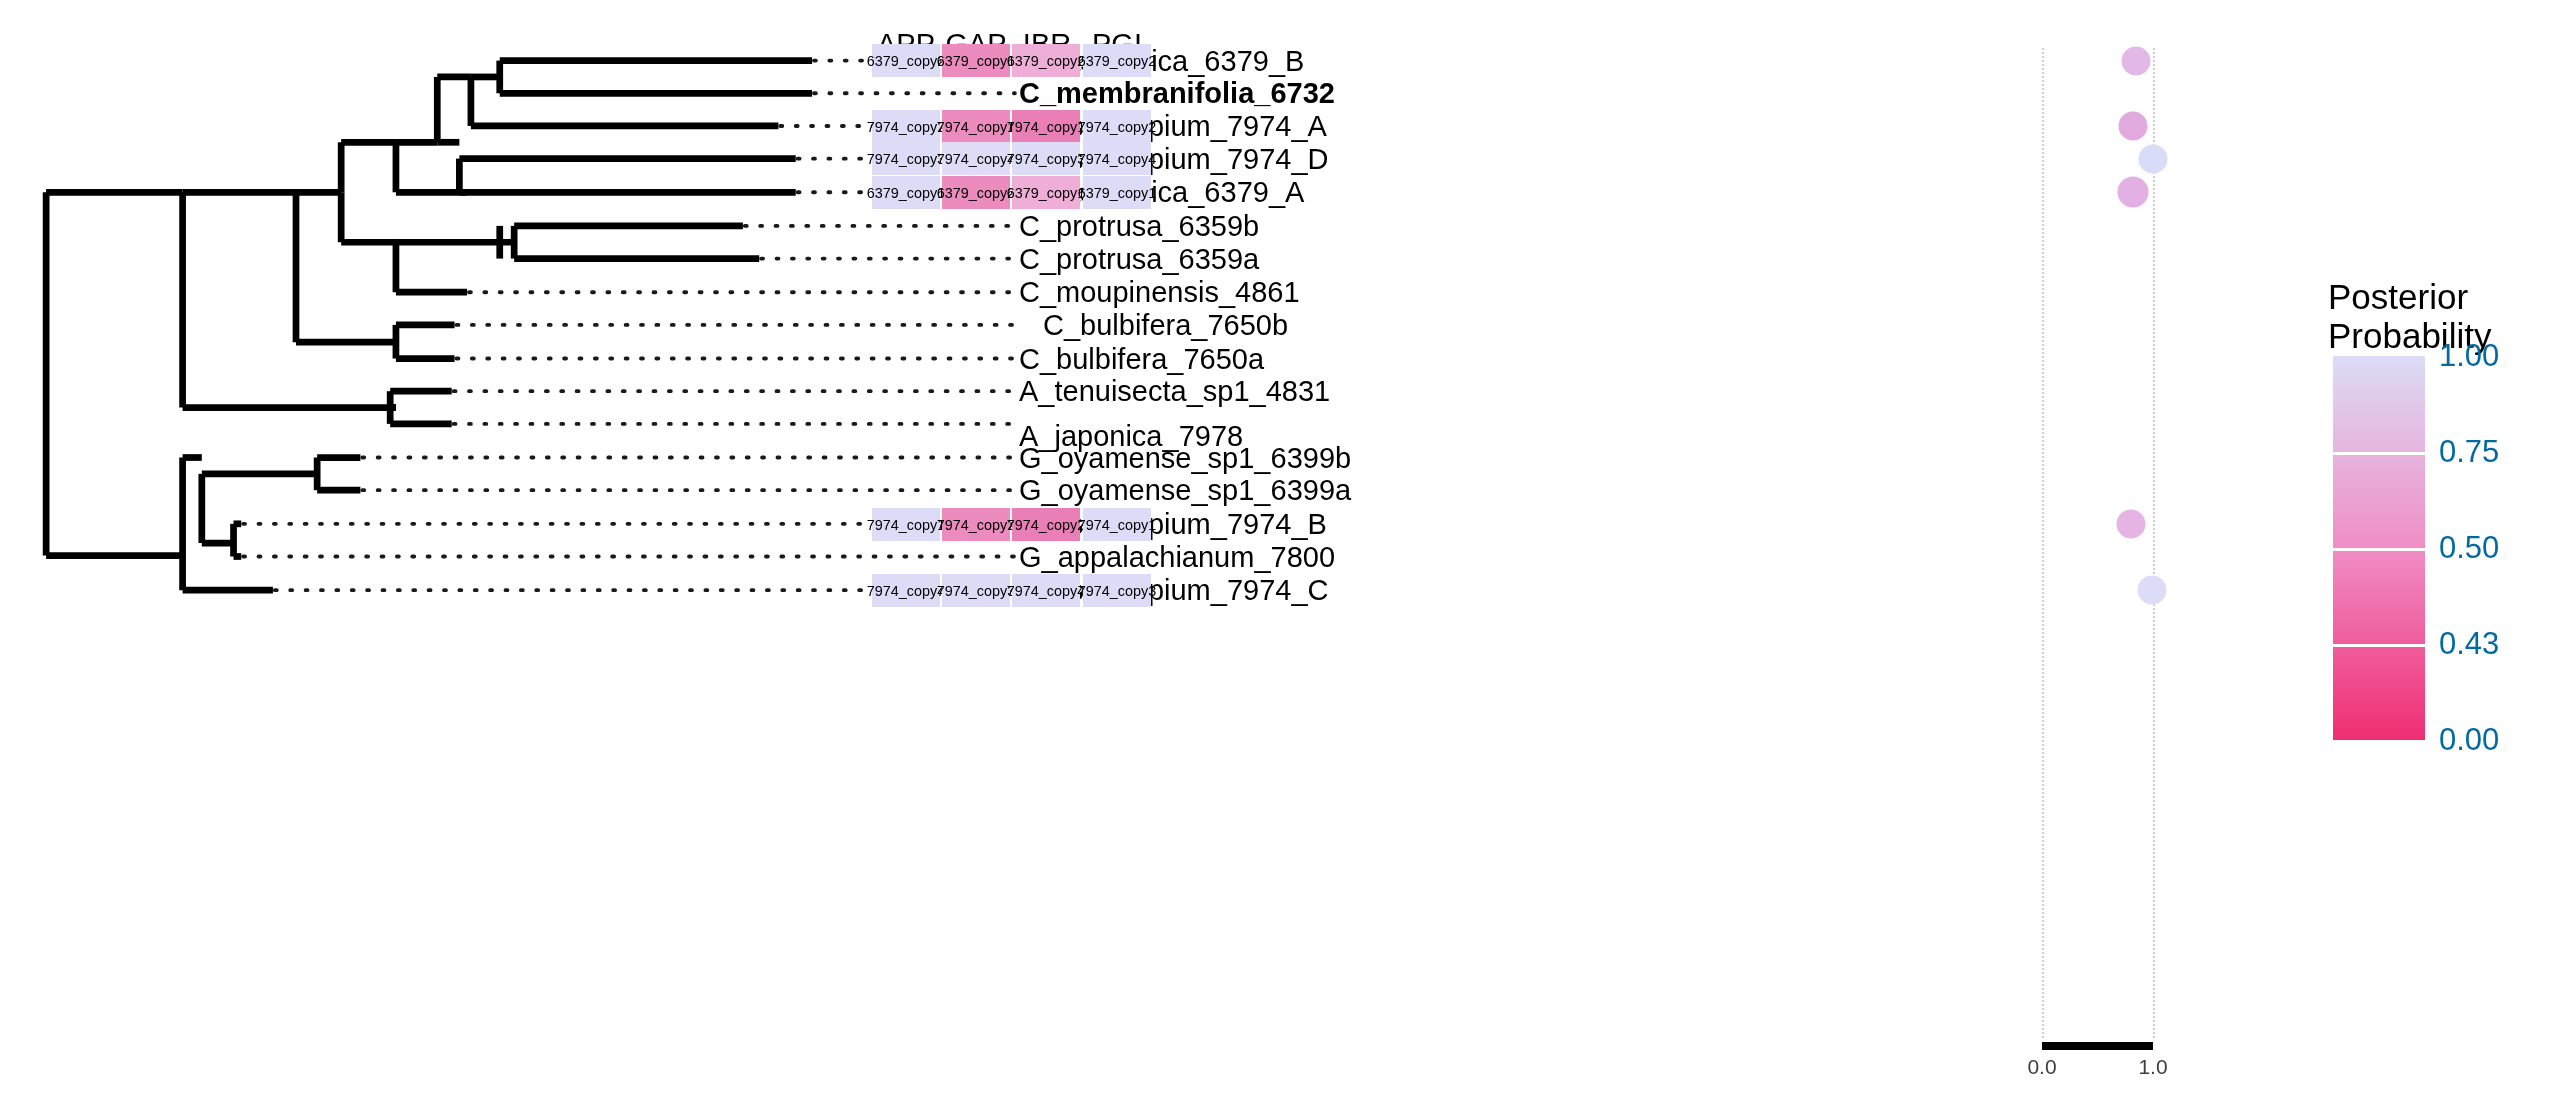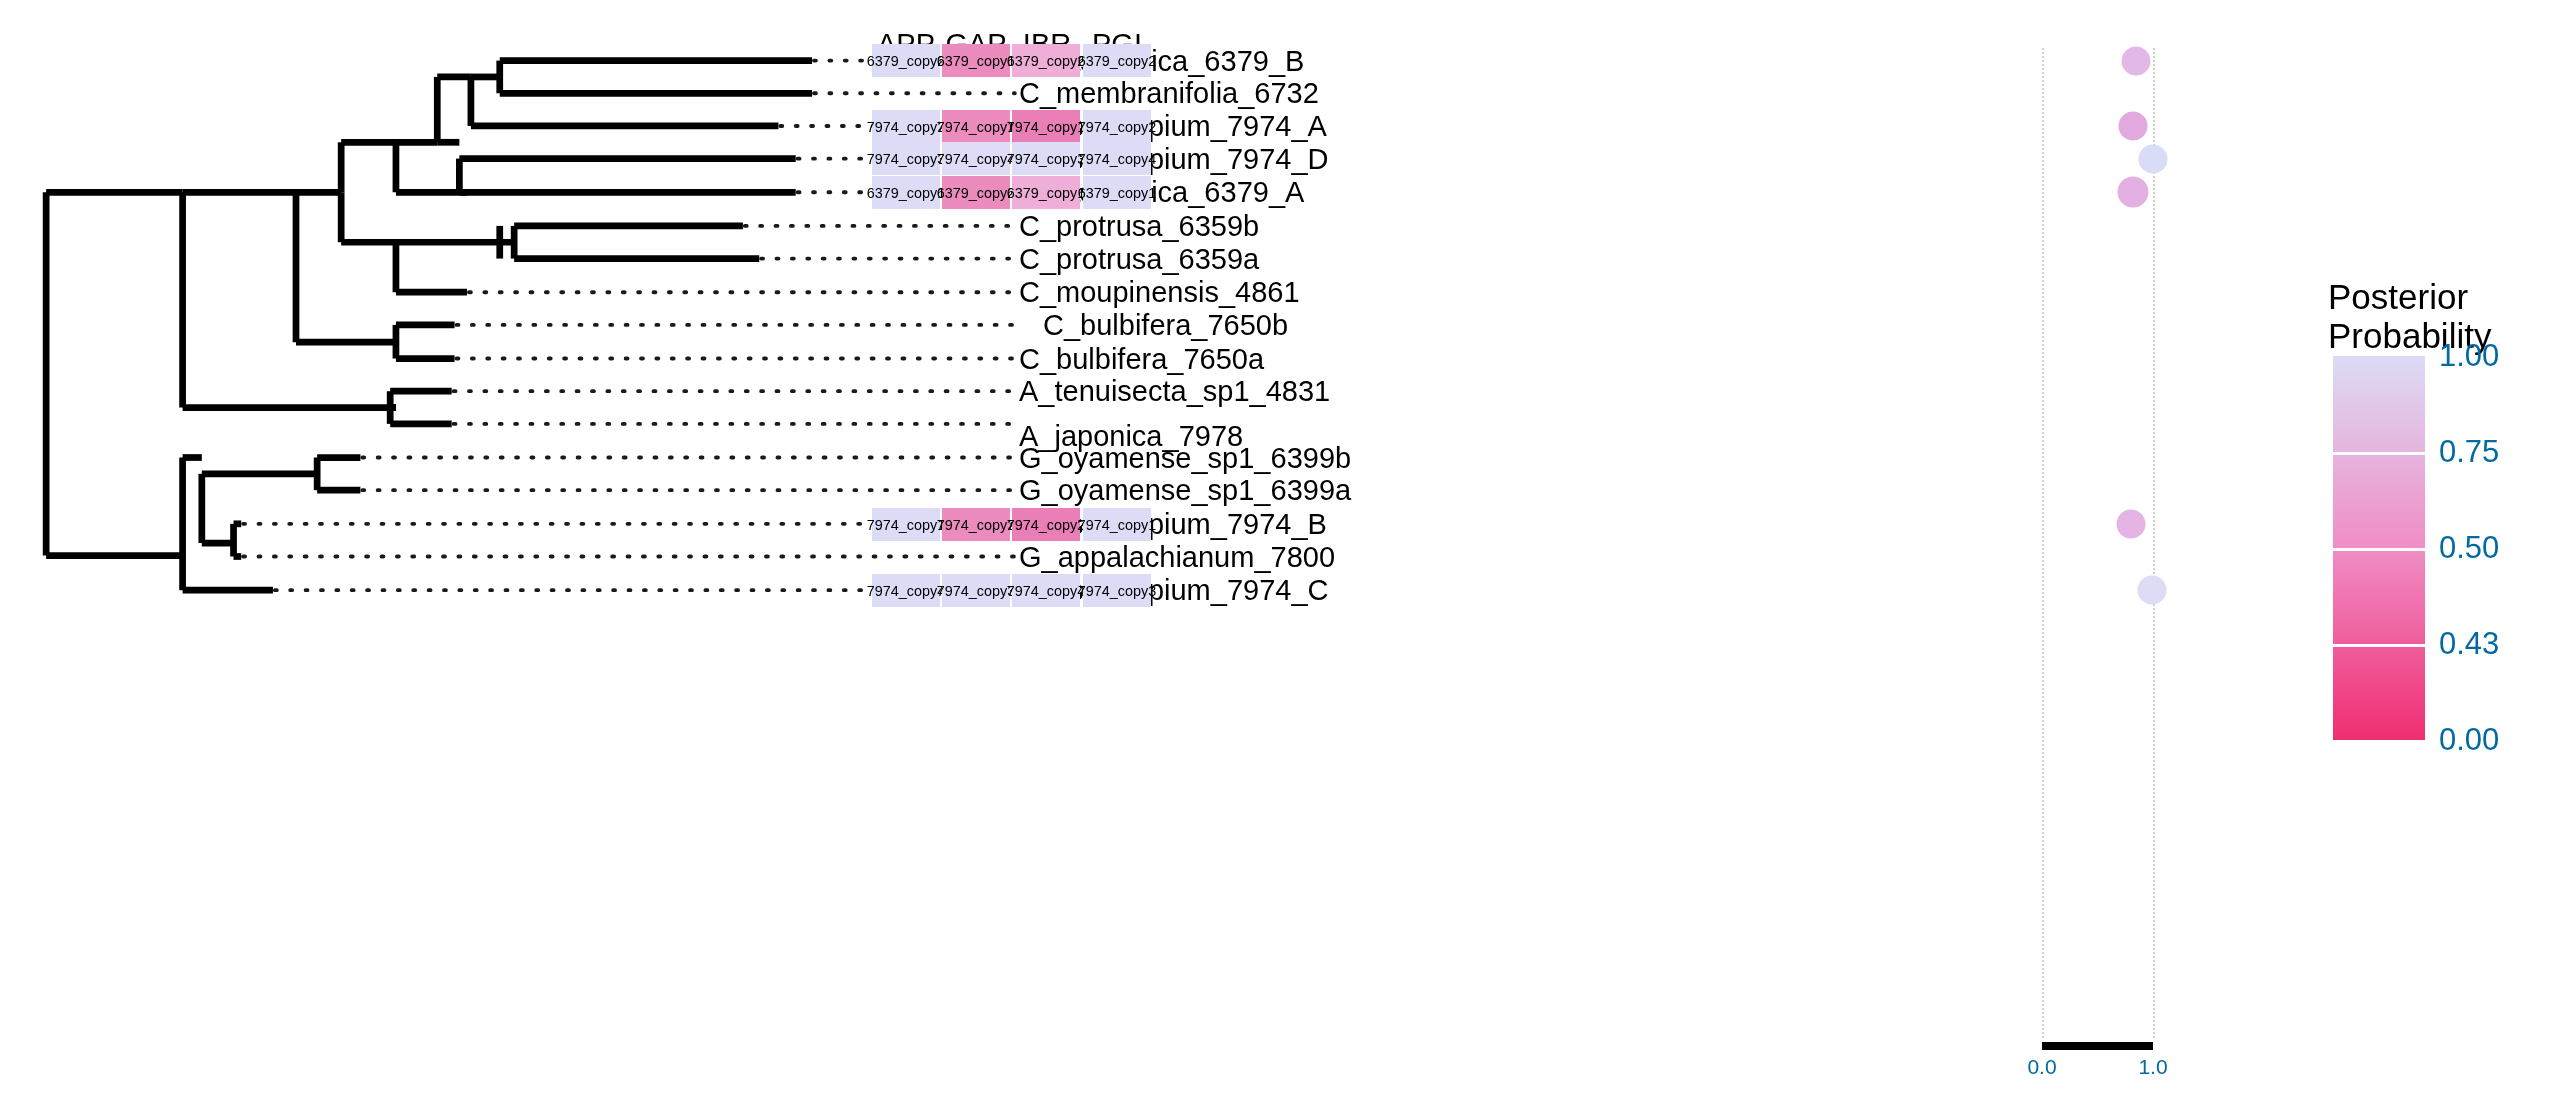--- a/index.html
+++ b/index.html
@@ -71,21 +71,21 @@
     transform: translate(-50%, -50%);
   }
   .axis-bar {
     position: absolute;
     height: 7.7px;
     background: #000000;
   }
   .axis-tick-label {
     position: absolute;
     font-size: 21px;
-    color: #0369a1;
+    color: #404040;
     transform: translateX(-50%);
     white-space: nowrap;
   }
   
   #legend-panel {
     position: absolute; left: 2268px; top: 0;
     width: 308px; height: 1113px;
   }
   #legend-title {
     position: absolute;
@@ -216,21 +216,21 @@
           <path d="M 377 476 L 1056 476"></path>
           <path d="M 377 510 L 1056 510"></path>
           <path d="M 253 545 L 1056 545"></path>
           <path d="M 253 579 L 1056 579"></path>
           <path d="M 286 614 L 1056 614"></path>
         </g>
     </svg>
 
     <div id="tip-labels">
         <div class="tip-label" style="left: 1019px; top: 61px;">C_tasmanica_6379_B</div>
-        <div class="tip-label" style="left: 1019px; top: 93px;">C_membranifolia_6732</div>
+        <div class="tip-label" style="left: 1019px; top: 93px; font-weight: bold;">C_membranifolia_6732</div>
         <div class="tip-label" style="left: 1019px; top: 126px;">xCystocarpium_7974_A</div>
         <div class="tip-label" style="left: 1019px; top: 159px;">xCystocarpium_7974_D</div>
         <div class="tip-label" style="left: 1019px; top: 192px;">C_tasmanica_6379_A</div>
         <div class="tip-label" style="left: 1019px; top: 226px;">C_protrusa_6359b</div>
         <div class="tip-label" style="left: 1019px; top: 259px; text-align: center;">C_protrusa_6359a</div>
         <div class="tip-label" style="left: 1019px; top: 292px;">C_moupinensis_4861</div>
         <div class="tip-label" style="left: 1043px; top: 325px;">C_bulbifera_7650b</div>
         <div class="tip-label" style="left: 1019px; top: 359px;">C_bulbifera_7650a</div>
         <div class="tip-label" style="left: 1019px; top: 391px;">A_tenuisecta_sp1_4831</div>
         <div class="tip-label" style="left: 1019px; top: 424px; margin-top: 12px;">A_japonica_7978</div>

